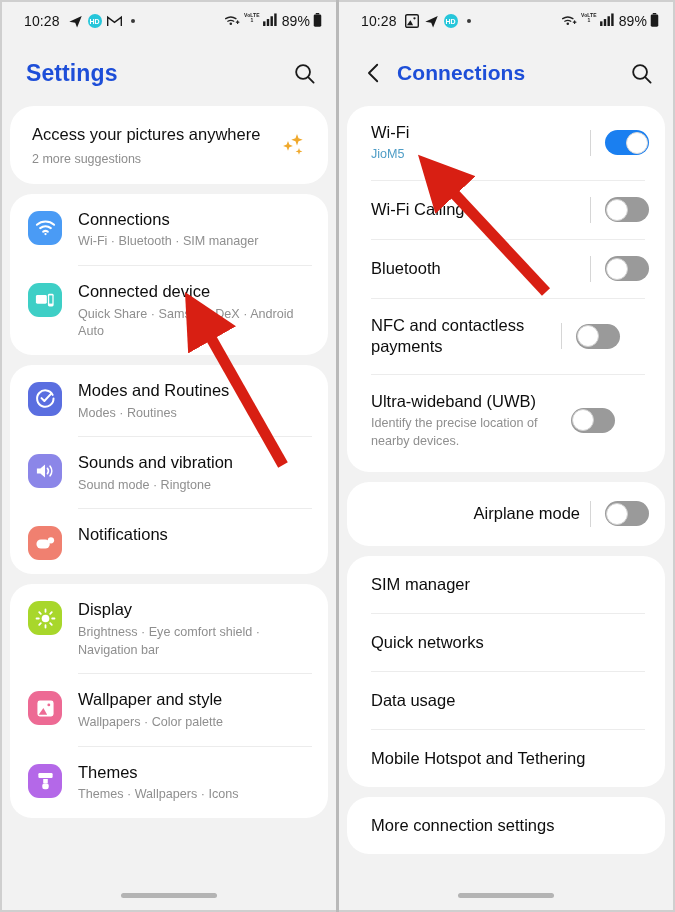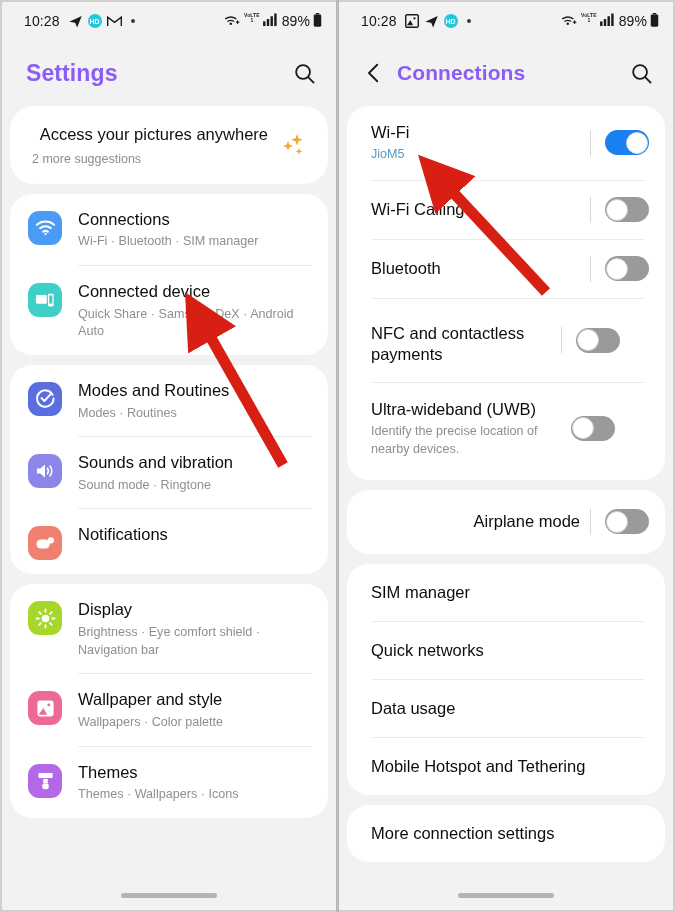--- a/index.html
+++ b/index.html
@@ -42,37 +42,37 @@
     align-items:center;justify-content:center;line-height:1;
   }
   .dot-sep { width:4px;height:4px;border-radius:50%;background:#3a3a3a;margin-left:4px;}
 
   
   .appbar {
     height: 66px;
     display:flex; align-items:center;
     padding: 0 20px 0 24px;
   }
-  .appbar .title { font-size: 23px; font-weight: 700; color:#8b5cf6; letter-spacing:.1px;}
+  .appbar .title { font-size: 23px; font-weight: 700; color:#1d4ed8; letter-spacing:.1px;}
   .appbar.sub .title { font-size: 21px; margin-left: 12px; }
   .appbar .spacer { flex:1; }
   .back-chevron { width:22px;height:22px; }
 
   
   .content { padding: 0 8px; }
 
   .card {
     background:#fff;
     border-radius: 22px;
     margin-bottom: 10px;
     overflow:hidden;
   }
   .card.suggest { padding: 18px 20px 18px 22px; display:flex; align-items:center; border-radius:24px;}
   .suggest-text { flex:1; }
-  .suggest-title { font-size:16.5px; color:#111; line-height:1.32; font-weight:400;text-align:right;}
+  .suggest-title { font-size:16.5px; color:#111; line-height:1.32; font-weight:400;}
   .suggest-sub { font-size:12.5px; color:#8d8d8d; margin-top:6px;}
   .sparkle { font-size:22px; color:#f0a92c; margin-left:10px; }
 
   
   .srow {
     display:flex; align-items:flex-start;
     padding: 14px 18px 14px 18px;
     position:relative;
   }
   .srow .icon-wrap {
@@ -408,21 +408,21 @@
               <div class="tt">Bluetooth</div>
             </div>
           <div class="sep"></div>
           <div class="toggle off">
               <div class="knob"></div>
             </div>
         </div>
         <div class="rline-r"></div>
 
         <div class="trow">
-          <div class="tl" style="max-width:190px;margin-top:8px;">
+          <div class="tl" style="max-width:190px;">
               <div class="tt">NFC and contactless payments</div>
             </div>
           <div class="sep"></div>
           <div class="toggle off">
               <div class="knob"></div>
             </div>
         </div>
         <div class="rline-r"></div>
 
         <div class="trow" style="padding-bottom:22px;">

